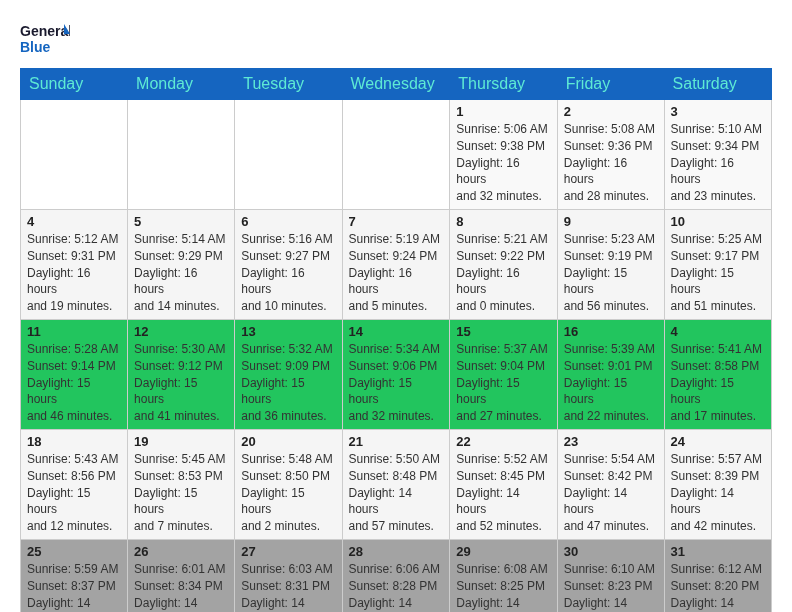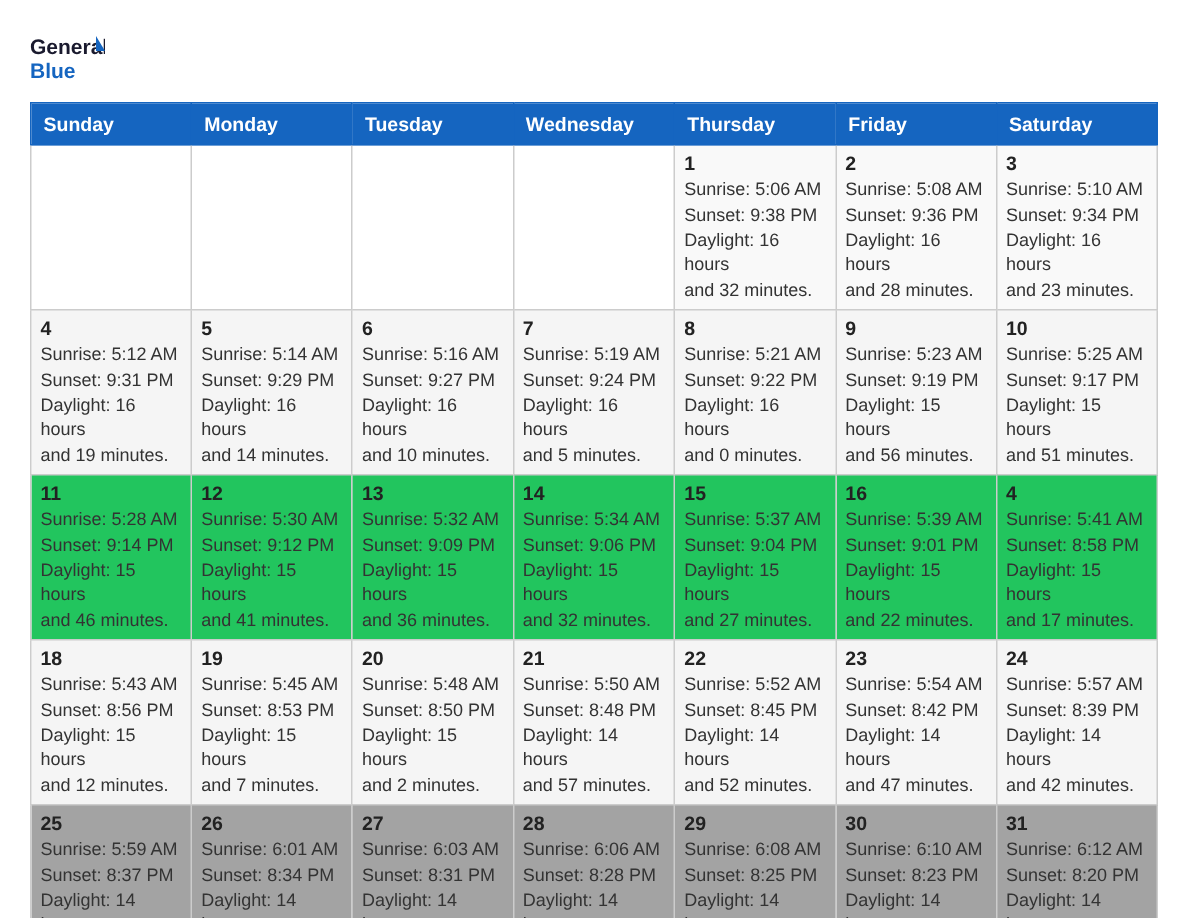--- a/index.html
+++ b/index.html
@@ -33,23 +33,23 @@
       font-size: 16px;
       color: #333;
     }
     .calendar {
       width: 100%;
       border-collapse: collapse;
       border: 1px solid #ccc;
     }
     .calendar th {
       background: #1565c0;
-      color: #ffffff;
-      font-size: 13px;
-      font-weight: bold;
+      color: #5eead4;
+      font-size: 16px;
+      font-weight: normal;
       text-align: left;
       padding: 6px 8px;
       border: 1px solid #1565c0;
     }
     .calendar td {
       vertical-align: top;
       border: 1px solid #ccc;
       padding: 4px 6px;
       width: 108px;
       min-height: 90px;

